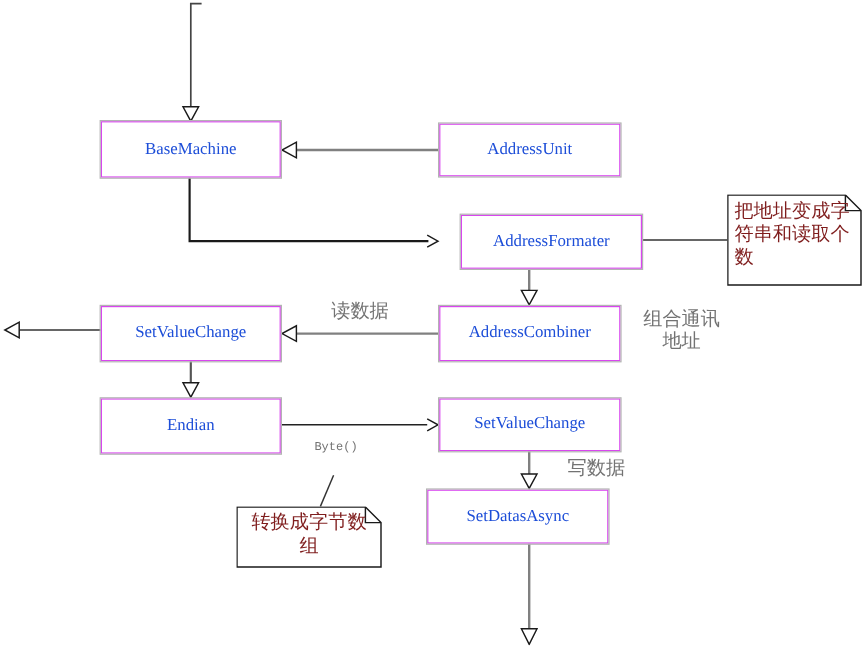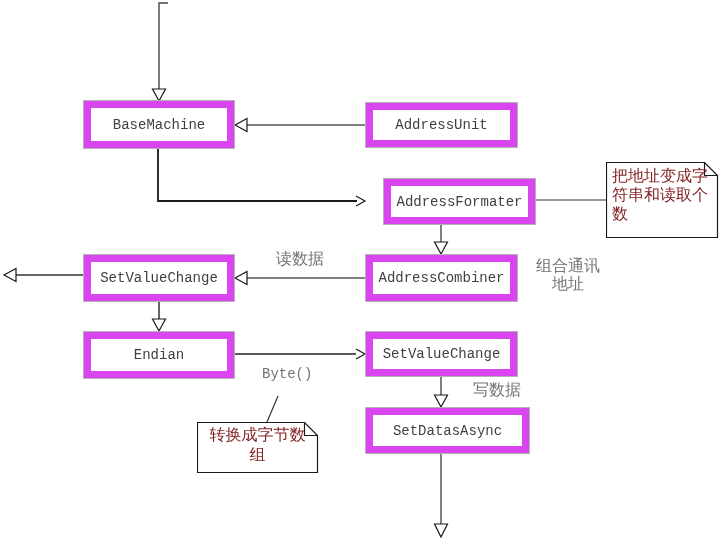--- a/index.html
+++ b/index.html
@@ -7,41 +7,41 @@
     position:relative;
     width:721px;height:538px;
     background:#ffffff;
     font-family:"DejaVu Sans", "Liberation Sans", sans-serif;
     overflow:hidden;
   }
   .wires{position:absolute;left:0;top:0;width:721px;height:538px;}
   .node{
     position:absolute;
     background:#ffffff;
-    border:7px solid #d946ef;
+    border:1px solid #d946ef;
     outline:1px solid #b3b3b3;
     display:flex;align-items:center;justify-content:center;
-    font-family:Liberation Mono, monospace;
-    font-size:14px;color:#404040;
+    font-family:Liberation Serif, serif;
+    font-size:14px;color:#1d4ed8;
     box-sizing:border-box;
   }
   .note{position:absolute;}
   .note svg{position:absolute;left:0;top:0;}
   .note .note-text{
     position:absolute;
     font-size:16px;line-height:19px;color:#7f1d1d;
   }
   .lbl{
     position:absolute;
     font-size:16px;color:#737373;line-height:18px;
     white-space:pre-line;
   }
   .lbl.mono{
     font-family:"Liberation Mono","DejaVu Sans Mono",monospace;
-    font-size:14px;white-space:nowrap;
+    font-size:10px;white-space:nowrap;
   }
 </style>
 </head>
 <body>
 
 <div class="canvas">
 
   <svg class="wires" width="721" height="538" viewBox="0 0 721 538" xmlns="http://www.w3.org/2000/svg">
 
     <g>
@@ -124,21 +124,21 @@
   </div>
 
   <div class="node" style="left:84px;top:332px;width:150px;height:46px">
     <span>Endian</span>
   </div>
 
   <div class="node" style="left:366px;top:332px;width:151px;height:44px">
     <span>SetValueChange</span>
   </div>
 
-  <div class="node" style="left:366px;top:408px;width:163px;height:45px">
+  <div class="node" style="left:356px;top:408px;width:151px;height:45px">
     <span>SetDatasAsync</span>
   </div>
 
   <div class="note" style="left:606px;top:162px;width:113px;height:77px">
     <svg width="113" height="77" viewBox="0 0 113 77">
       <path d="M0.5,0.5 H98.5 L111.5,13.5 V75.5 H0.5 Z" fill="#ffffff" stroke="#1a1a1a" stroke-width="1.2"></path>
       <path d="M98.5,0.5 V13.5 H111.5" fill="none" stroke="#1a1a1a" stroke-width="1.2"></path>
     </svg>
     <div class="note-text" style="left:6px;top:4px;width:100px;text-align:left">把地址变成字符串和读取个数</div>
   </div>

